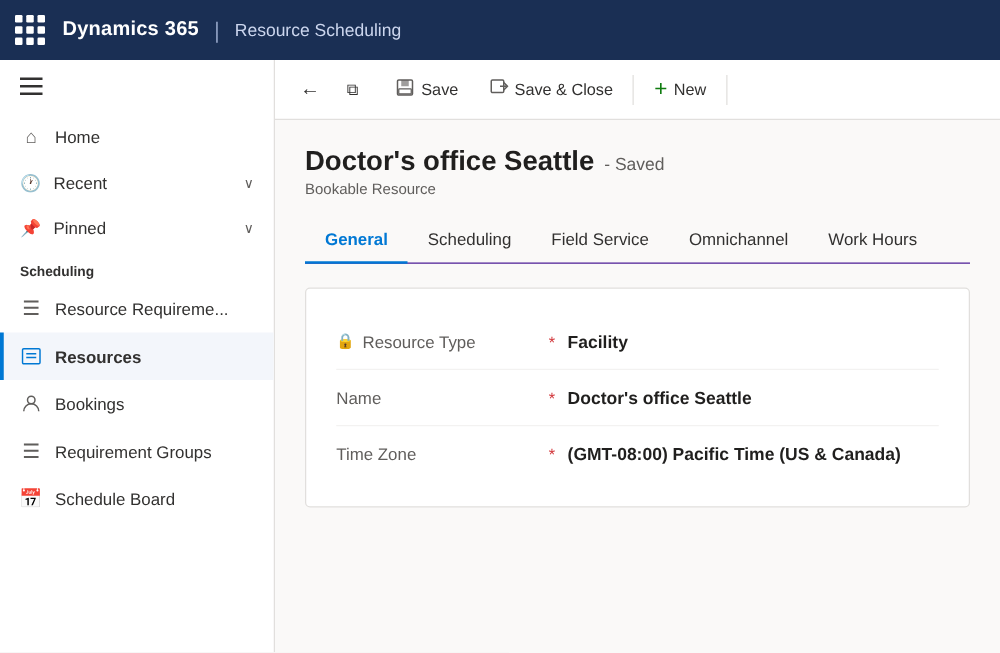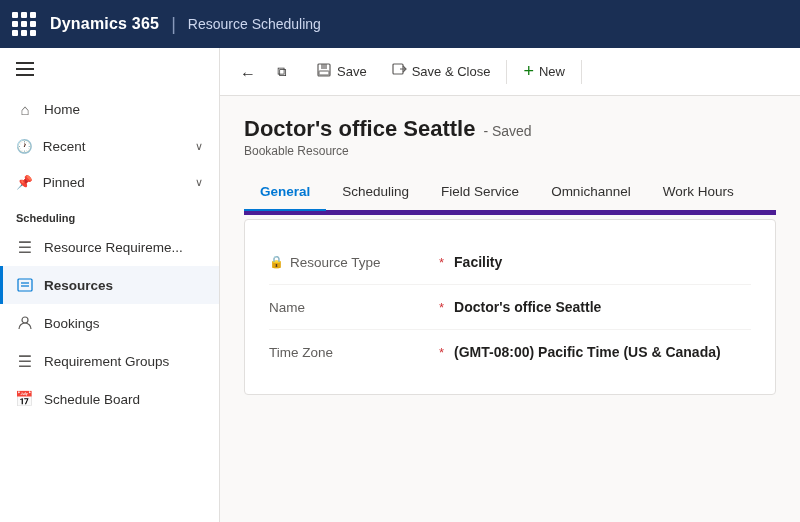--- a/index.html
+++ b/index.html
@@ -212,22 +212,22 @@
     }
     .record-subtitle {
       font-size: 12px;
       color: #605e5c;
       margin-bottom: 16px;
     }
 
     
     .tabs {
       display: flex;
-      border-bottom: 5px solid #4c1d95;
-      margin-bottom: 4px;
+      border-bottom: 1px solid #4c1d95;
+      margin-bottom: 19px;
       gap: 0;
     }
     .tab {
       padding: 10px 16px;
       cursor: pointer;
       font-size: 13.5px;
       color: #323130;
       border-bottom: 2px solid transparent;
       margin-bottom: -1px;
     }

